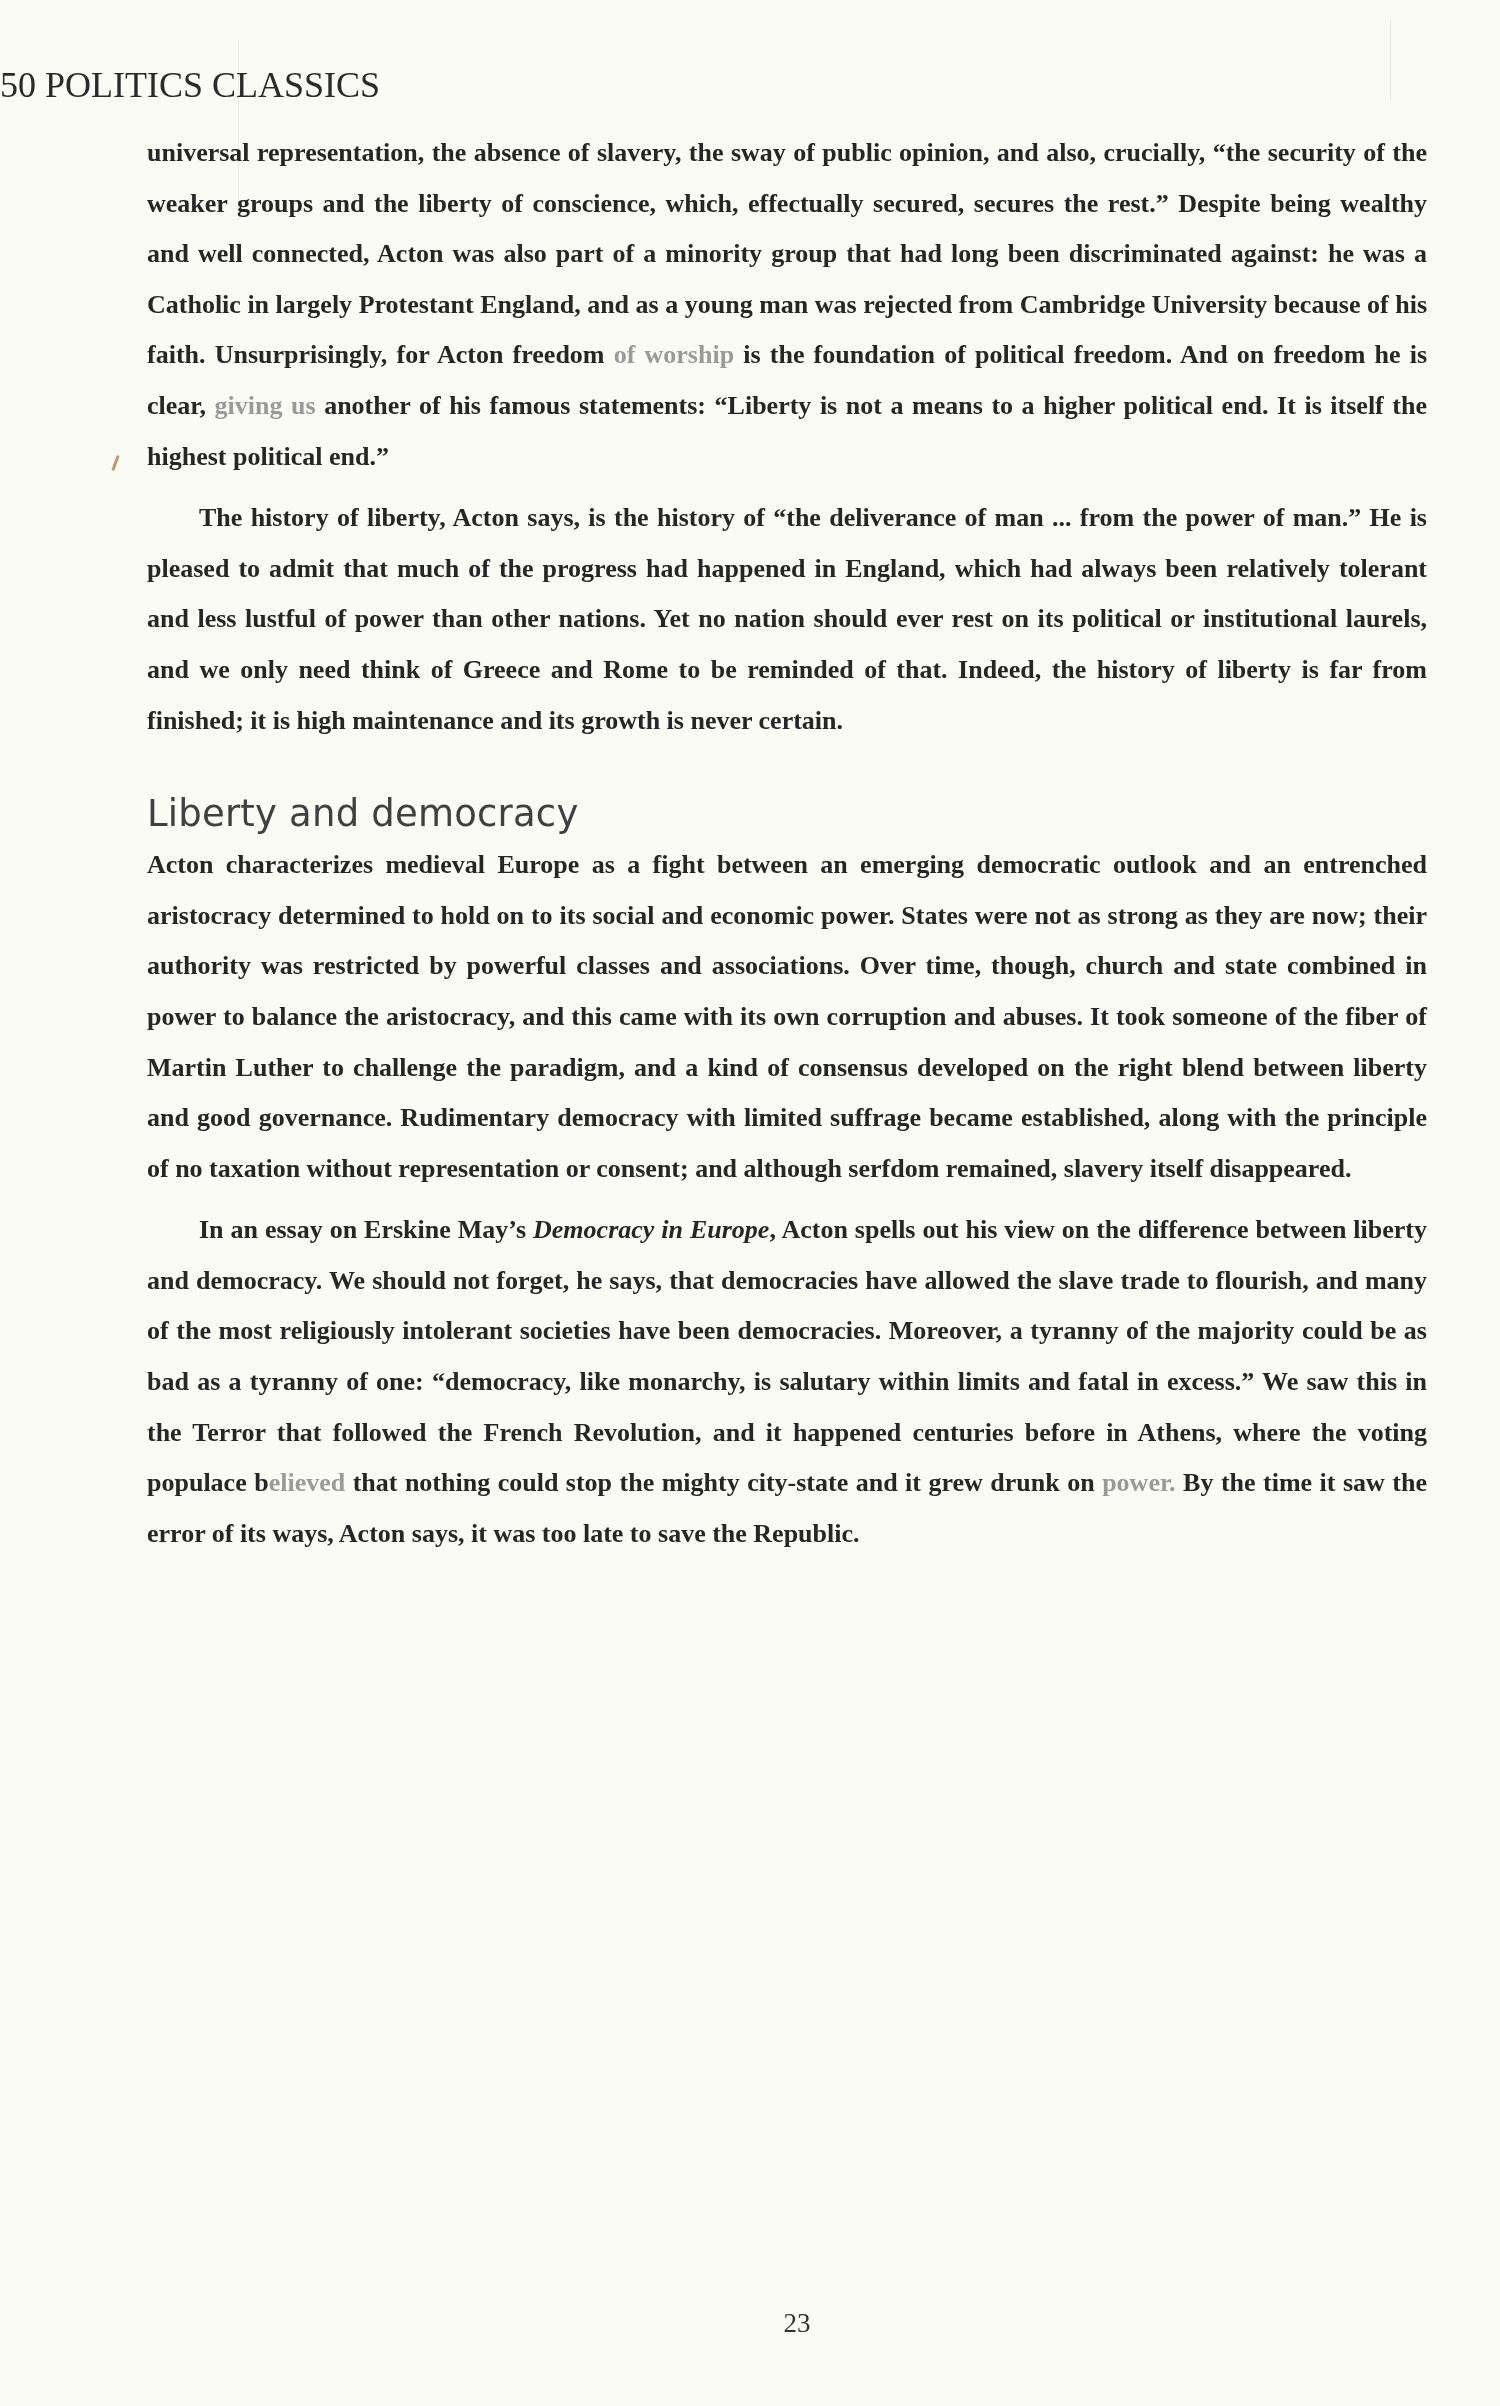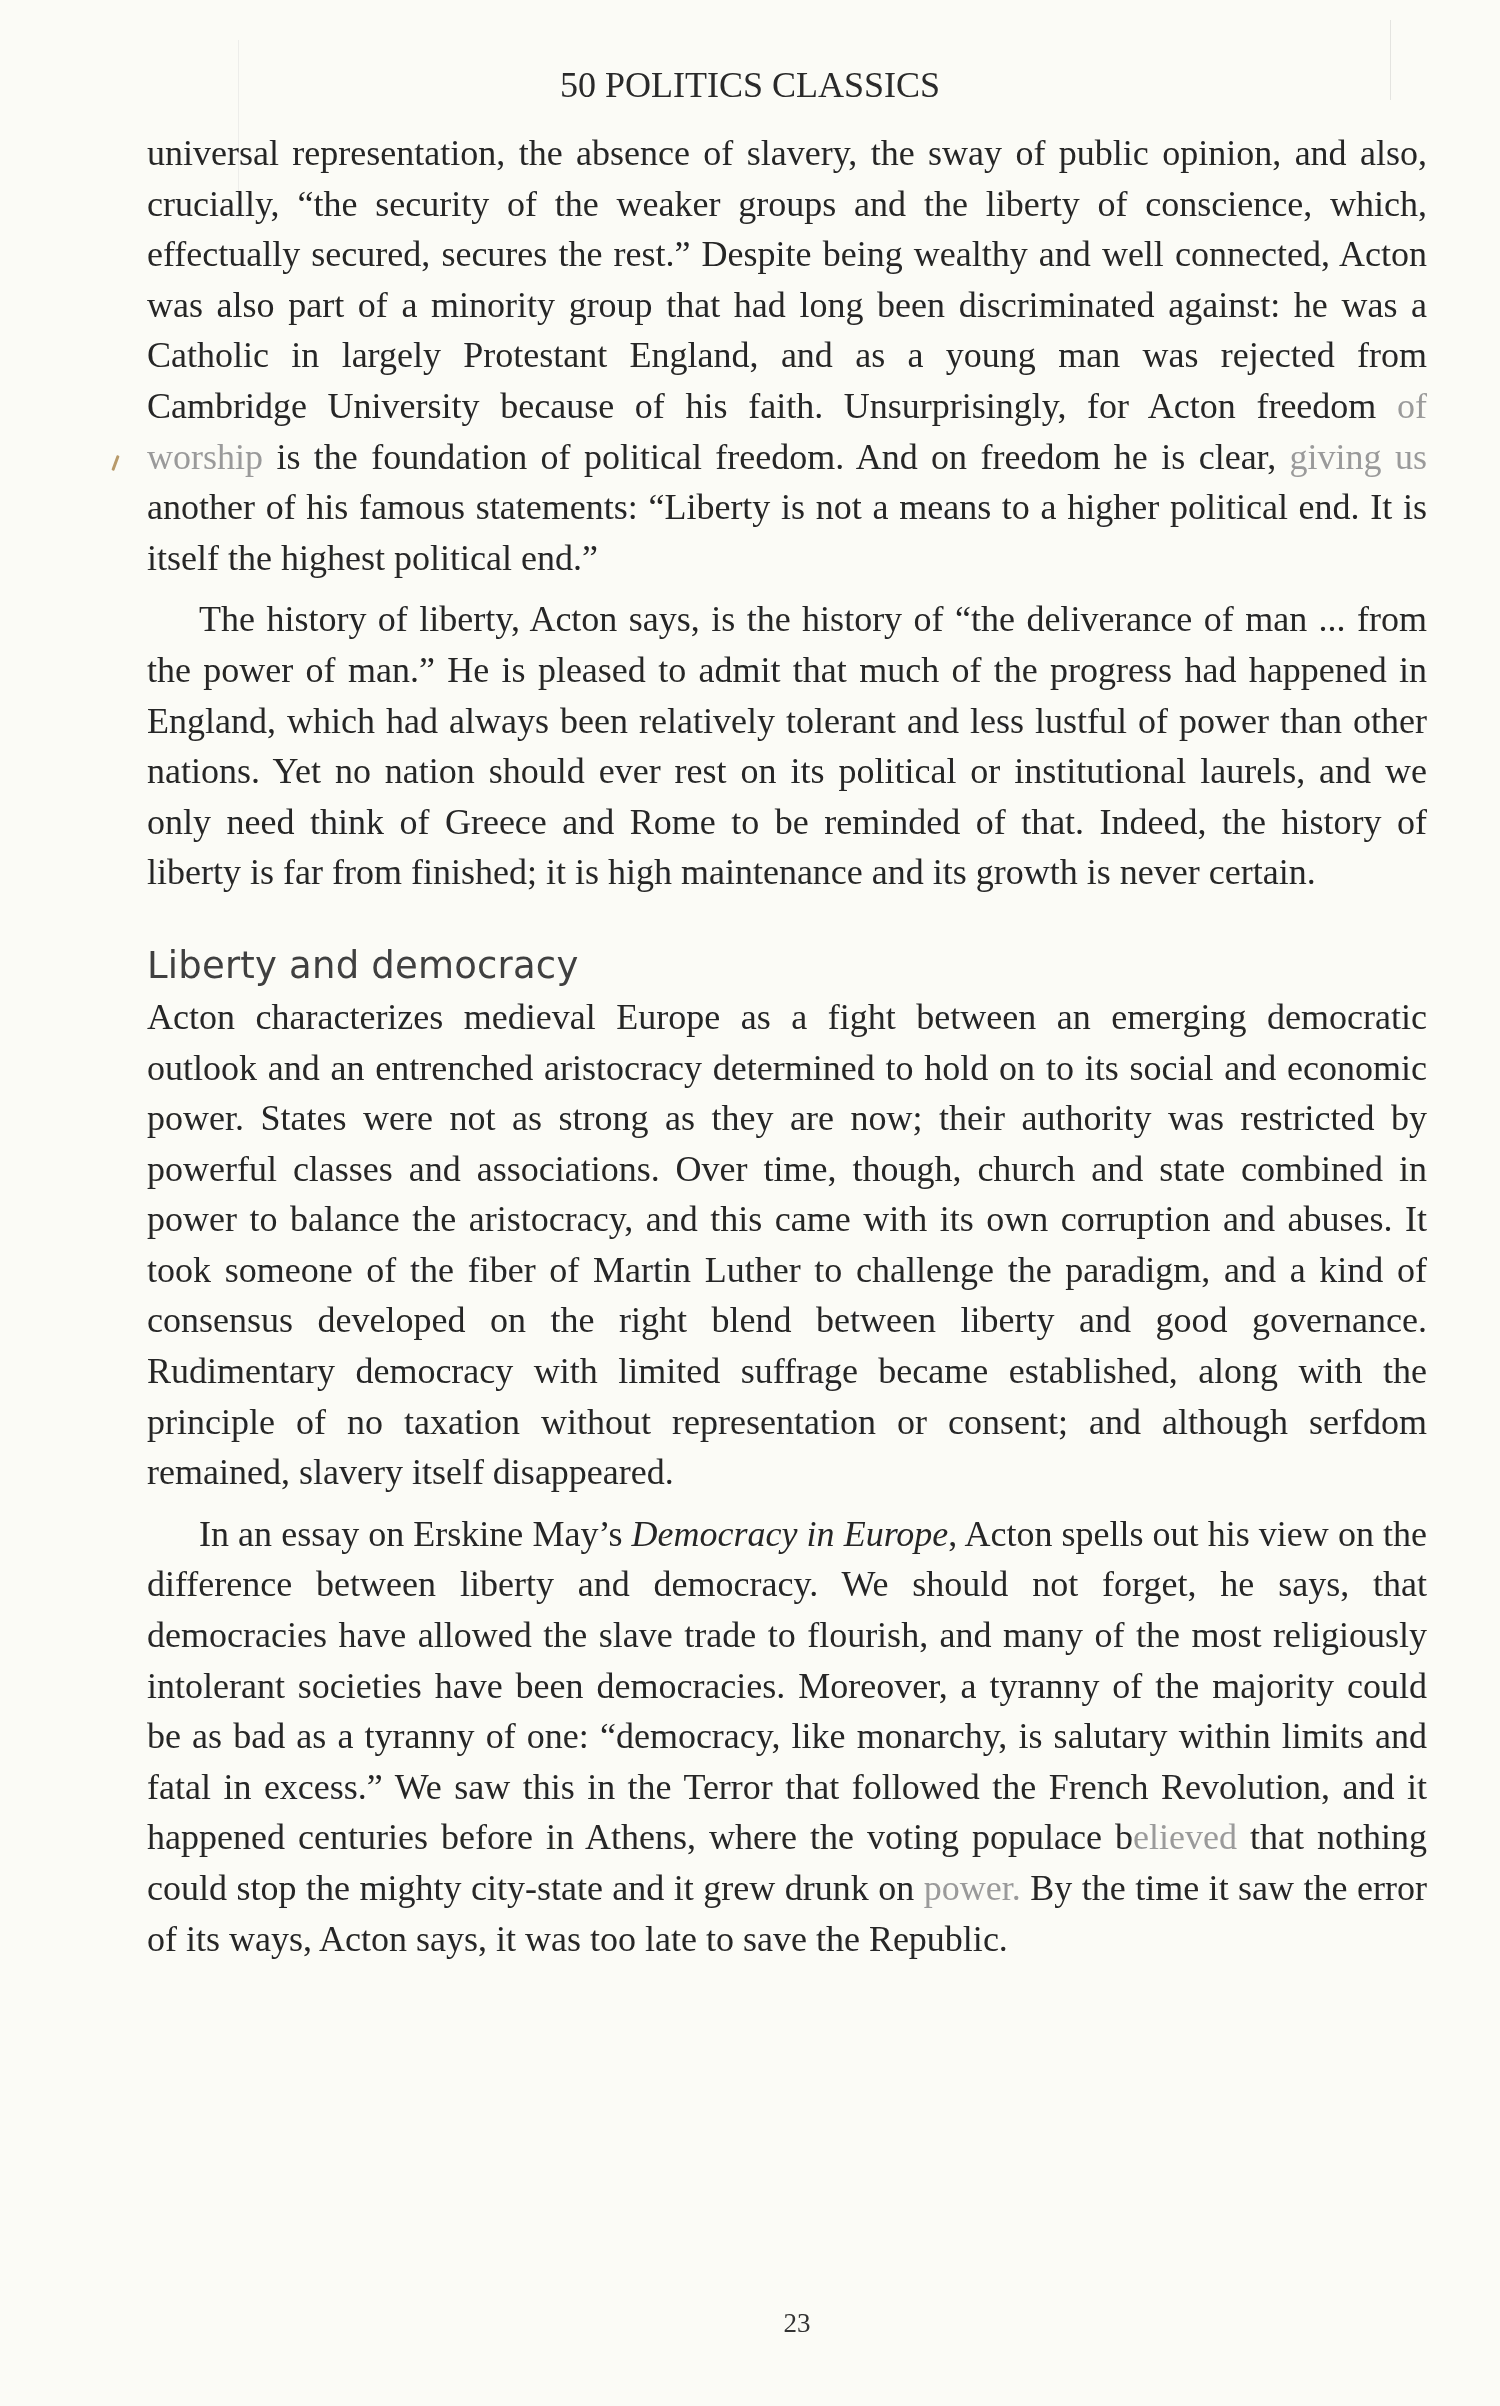--- a/index.html
+++ b/index.html
@@ -5,30 +5,31 @@
   html, body { margin: 0; padding: 0; }
   body {
     width: 1500px; height: 2406px;
     background: #fbfbf6;
     position: relative; overflow: hidden;
     font-family: "Liberation Serif", "DejaVu Serif", serif;
     color: #262626;
   }
   .running-head {
     position: absolute; left: 0; width: 1500px; top: 64px;
-    text-align: center; font-size: 36px; letter-spacing: 0px;
+    font-size: 36px; letter-spacing: 0px;
     color: #2a2a2a;
   }
   .text-block {
     position: absolute; left: 147px; width: 1280px; top: 128px;
   }
   .para {
-    margin: 0; font-size: 36px; line-height: 50.6px;
+    margin: 0; font-size: 26px; line-height: 50.6px;
     text-align: justify; text-justify: inter-word;
     hyphens: none;
+    font-weight: bold;
   }
   .para.indent { text-indent: 52px; margin-top: 11px; }
   .section-heading {
     font-family: "DejaVu Sans", "Liberation Sans", sans-serif;
     font-size: 37px; font-weight: normal; margin: 42px 0 0 0;
     line-height: 52px; color: #404040; letter-spacing: 0.2px;
   }
   .faded { color: #9a9a9a; }
   em { font-style: italic; }
   .page-number {

